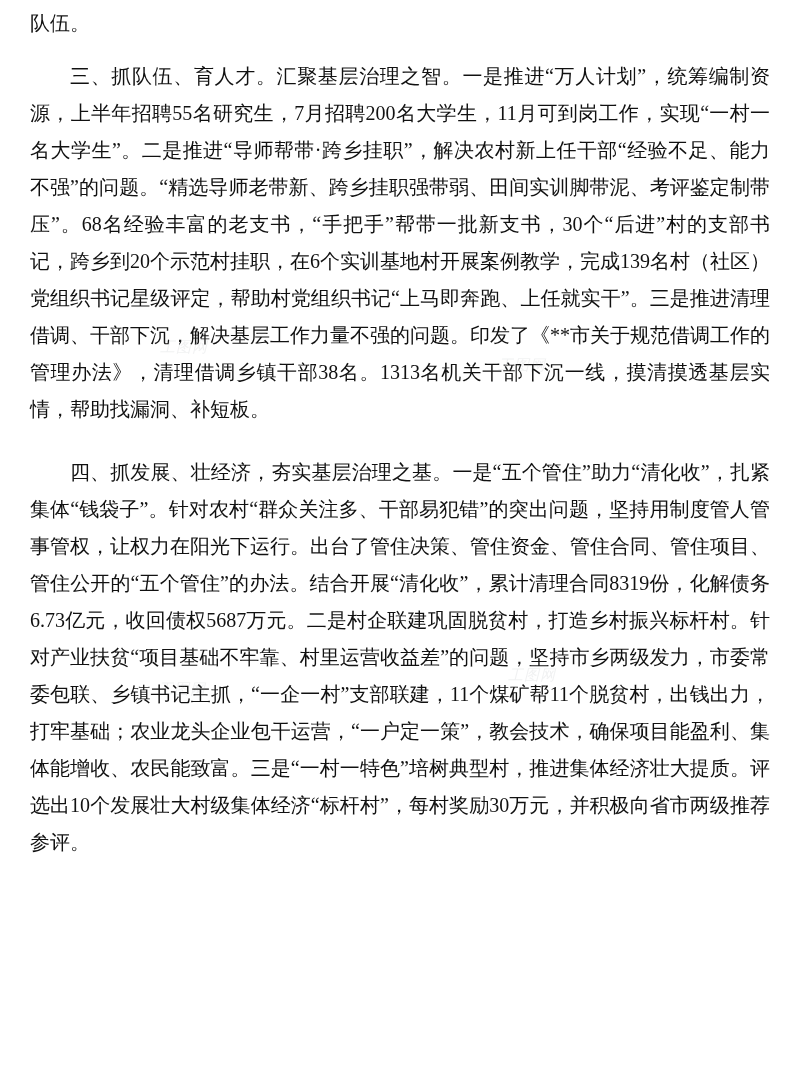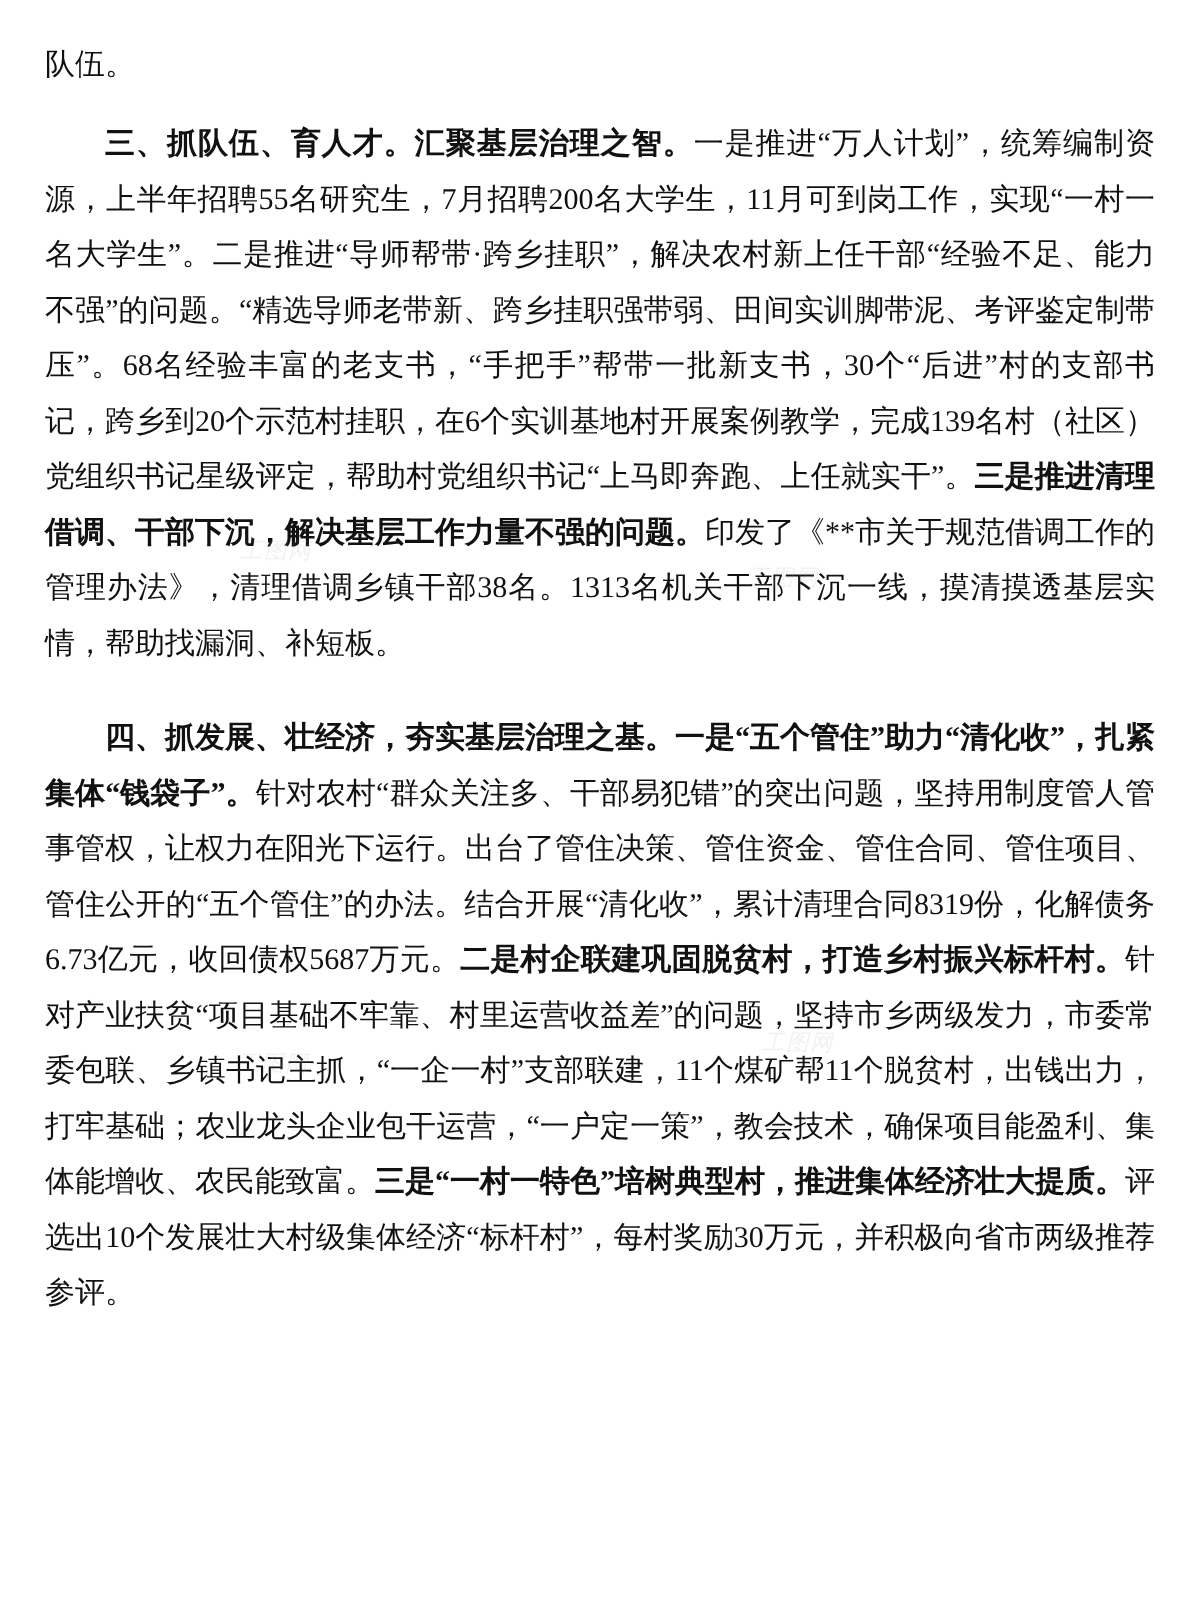--- a/index.html
+++ b/index.html
@@ -8,42 +8,41 @@
     background: #ffffff;
   }
   .page {
     position: relative;
     width: 800px;
     height: 943px;
     background: #ffffff;
     overflow: hidden;
     font-family: "Liberation Serif", "DejaVu Serif", serif;
     color: #111111;
-    margin-top: 20px;
   }
   .content {
     padding: 5px 30px 0 30px;
     font-size: 20px;
     line-height: 37px;
     text-align: justify;
     text-justify: inter-ideograph;
   }
   .continuation {
     margin: 0;
     text-indent: 0;
   }
   .para {
     margin: 16px 0 0 0;
     text-indent: 2em;
   }
   .para.second {
     margin-top: 26px;
   }
   .seg-bold {
-    font-weight: bold;
+    font-weight: normal;
   }
   .footer-wm {
     position: absolute;
     top: 952px;
     left: 0;
     width: 800px;
     text-align: center;
     font-size: 60px;
     font-weight: bold;
     letter-spacing: 3px;

